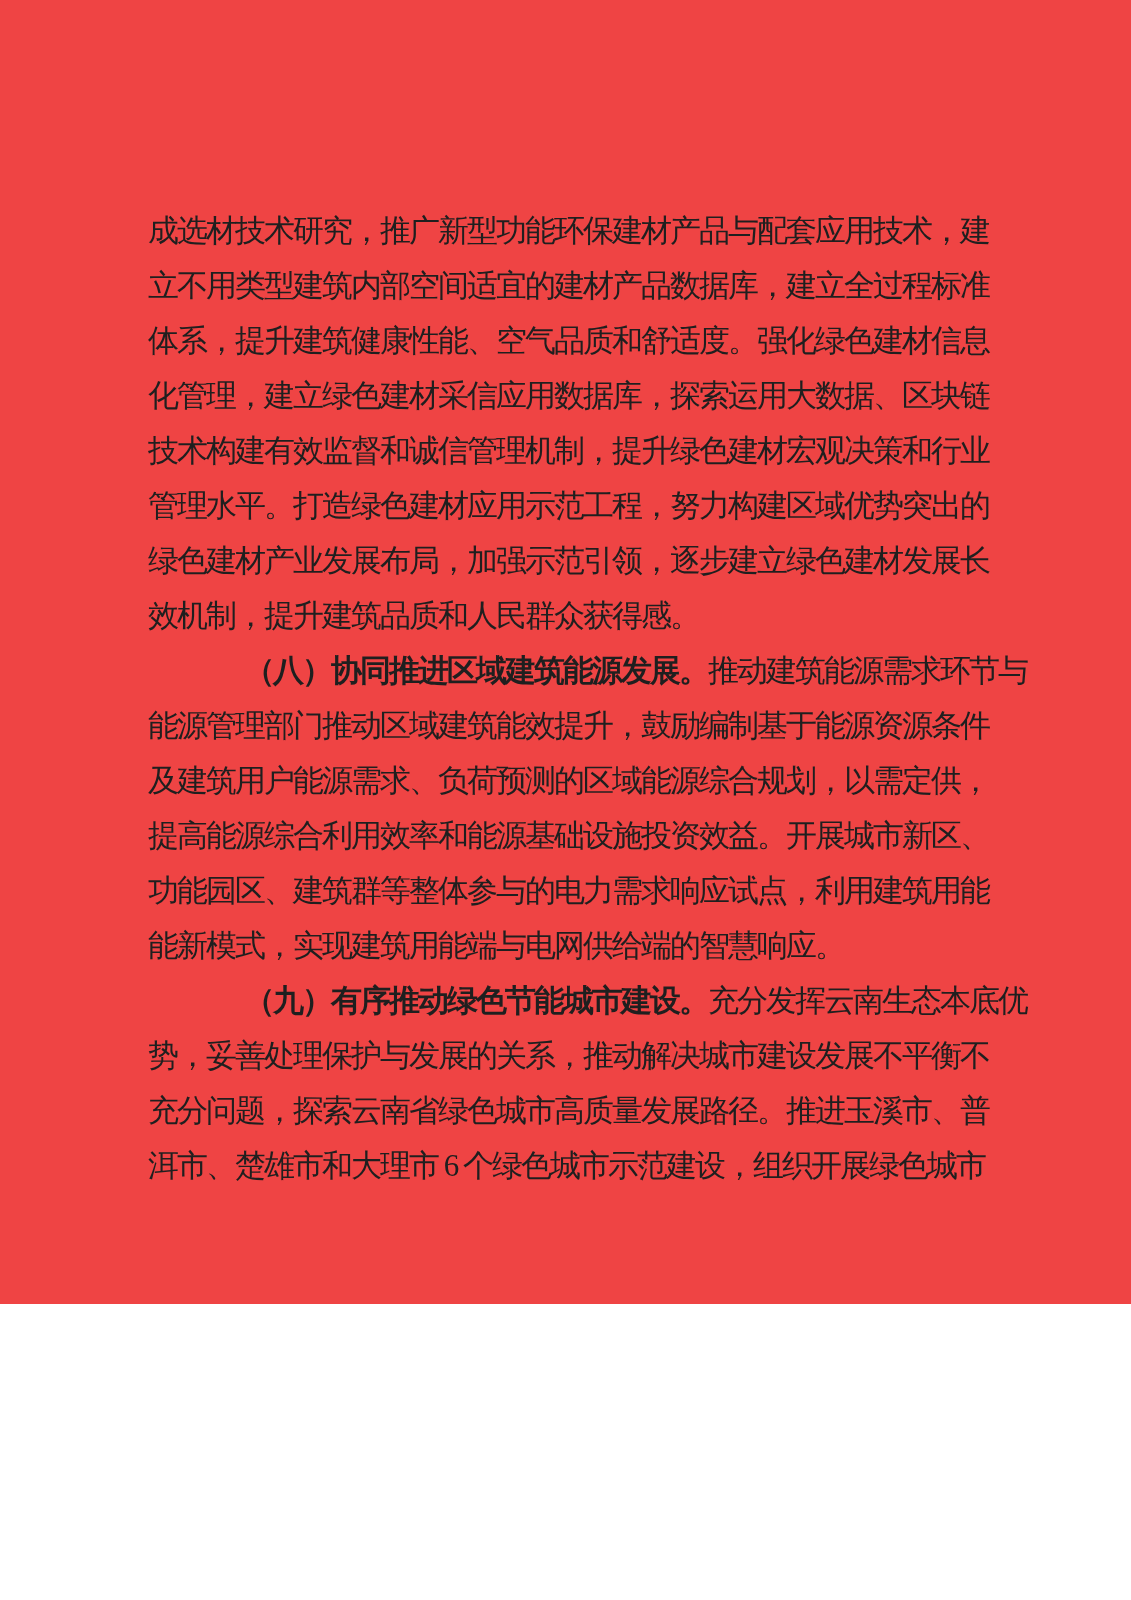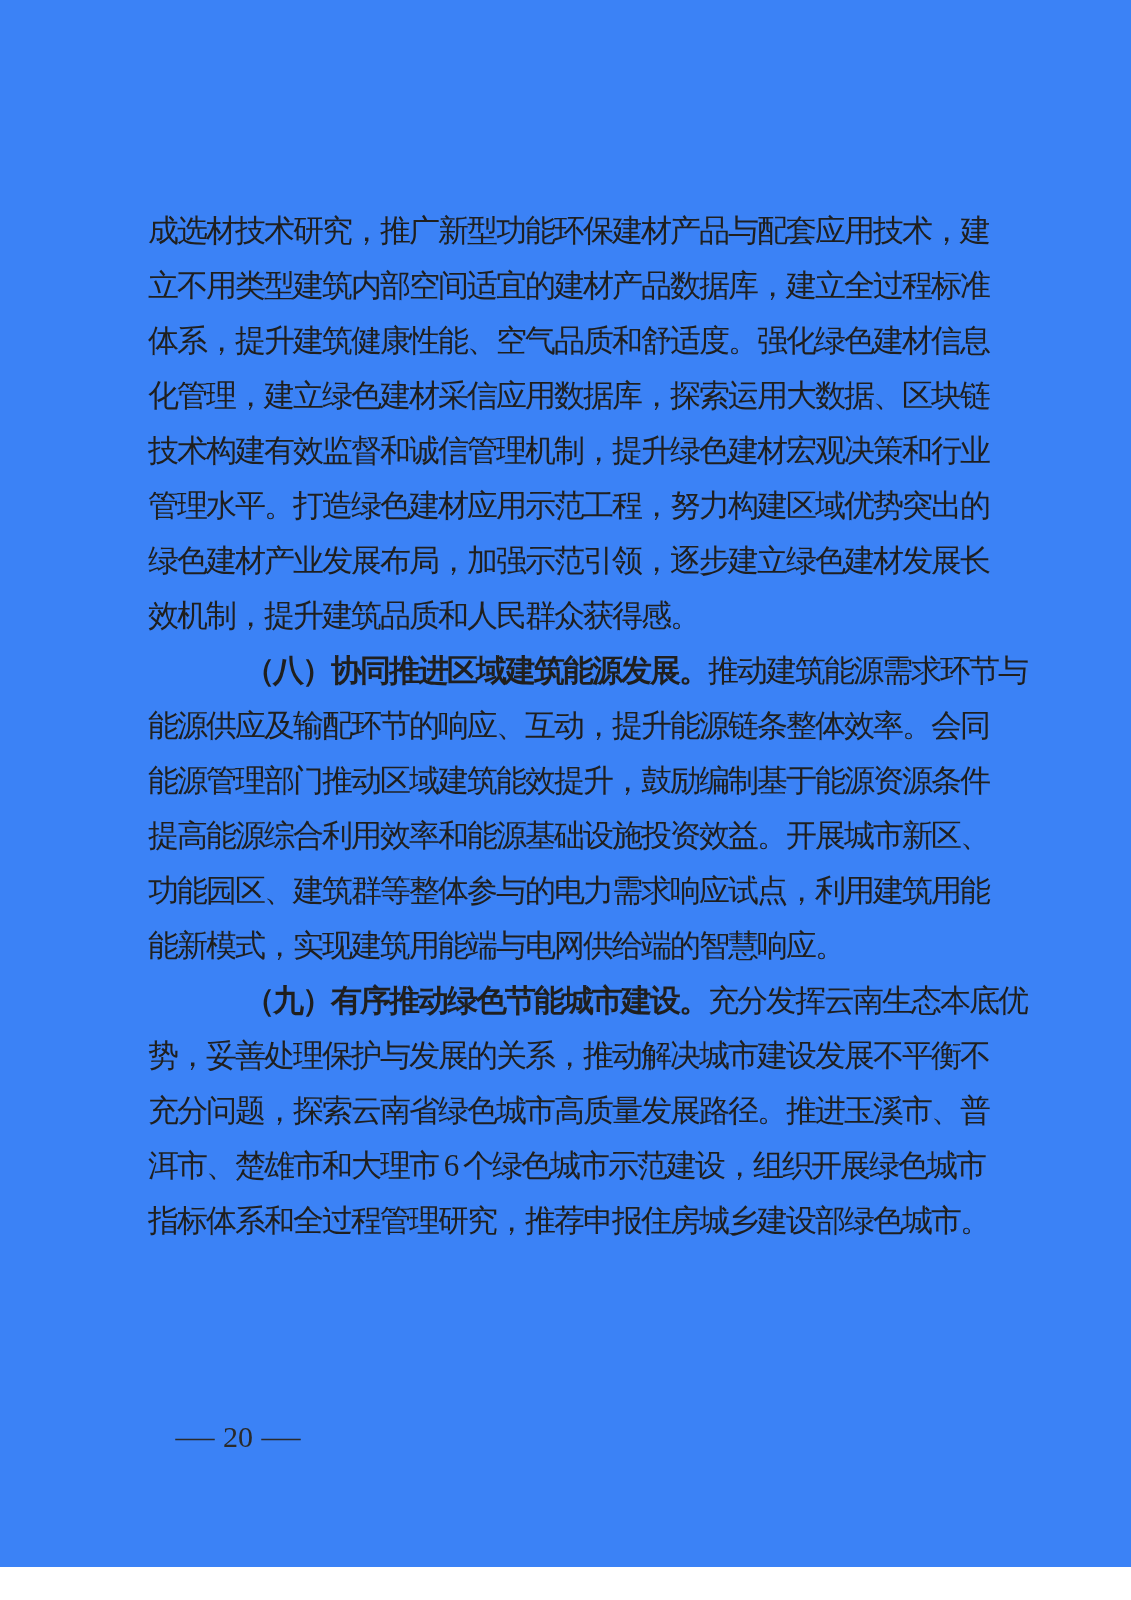--- a/index.html
+++ b/index.html
@@ -4,22 +4,22 @@
 <style>
   * { margin: 0; padding: 0; box-sizing: border-box; }
   html, body {
     width: 1131px;
     background: #ffffff;
     font-family: "Liberation Serif", "DejaVu Serif", serif;
   }
   .page {
     position: relative;
     width: 1131px;
-    height: 1567px;
-    background: #3b82f6;
+    height: 1304px;
+    background: #ef4444;
     overflow: hidden;
   }
   .text-body {
     position: absolute;
     left: 148px;
     top: 203px;
     width: 845px;
     color: #1f1f1f;
     font-size: 31px;
     letter-spacing: -2px;
@@ -60,30 +60,29 @@
   <div class="text-body">
       <div class="line"><span>成选材技术研究，推广新型功能环保建材产品与配套应用技术，建</span></div>
       <div class="line"><span>立不用类型建筑内部空间适宜的建材产品数据库，建立全过程标准</span></div>
       <div class="line"><span>体系，提升建筑健康性能、空气品质和舒适度。强化绿色建材信息</span></div>
       <div class="line"><span>化管理，建立绿色建材采信应用数据库，探索运用大数据、区块链</span></div>
       <div class="line"><span>技术构建有效监督和诚信管理机制，提升绿色建材宏观决策和行业</span></div>
       <div class="line"><span>管理水平。打造绿色建材应用示范工程，努力构建区域优势突出的</span></div>
       <div class="line"><span>绿色建材产业发展布局，加强示范引领，逐步建立绿色建材发展长</span></div>
       <div class="line"><span>效机制，提升建筑品质和人民群众获得感。</span></div>
       <div class="line indent"><span class="bold">（八）协同推进区域建筑能源发展。</span><span>推动建筑能源需求环节与</span></div>
-      <div class="line"><span>能源供应及输配环节的响应、互动，提升能源链条整体效率。会同</span></div>
       <div class="line"><span>能源管理部门推动区域建筑能效提升，鼓励编制基于能源资源条件</span></div>
+      <div class="line"><span>及建筑用户能源需求、负荷预测的区域能源综合规划，以需定供，</span></div>
       <div class="line"><span>提高能源综合利用效率和能源基础设施投资效益。开展城市新区、</span></div>
       <div class="line"><span>功能园区、建筑群等整体参与的电力需求响应试点，利用建筑用能</span></div>
       <div class="line"><span>能新模式，实现建筑用能端与电网供给端的智慧响应。</span></div>
       <div class="line indent"><span class="bold">（九）有序推动绿色节能城市建设。</span><span>充分发挥云南生态本底优</span></div>
       <div class="line"><span>势，妥善处理保护与发展的关系，推动解决城市建设发展不平衡不</span></div>
       <div class="line"><span>充分问题，探索云南省绿色城市高质量发展路径。推进玉溪市、普</span></div>
       <div class="line"><span>洱市、楚雄市和大理市 6 个绿色城市示范建设，组织开展绿色城市</span></div>
-      <div class="line"><span>指标体系和全过程管理研究，推荐申报住房城乡建设部绿色城市。</span></div>
     </div>
 
   <div class="footer">
     <span class="dash">—</span>
     <span class="num">20</span>
     <span class="dash">—</span>
   </div>
 
 </div>
 

